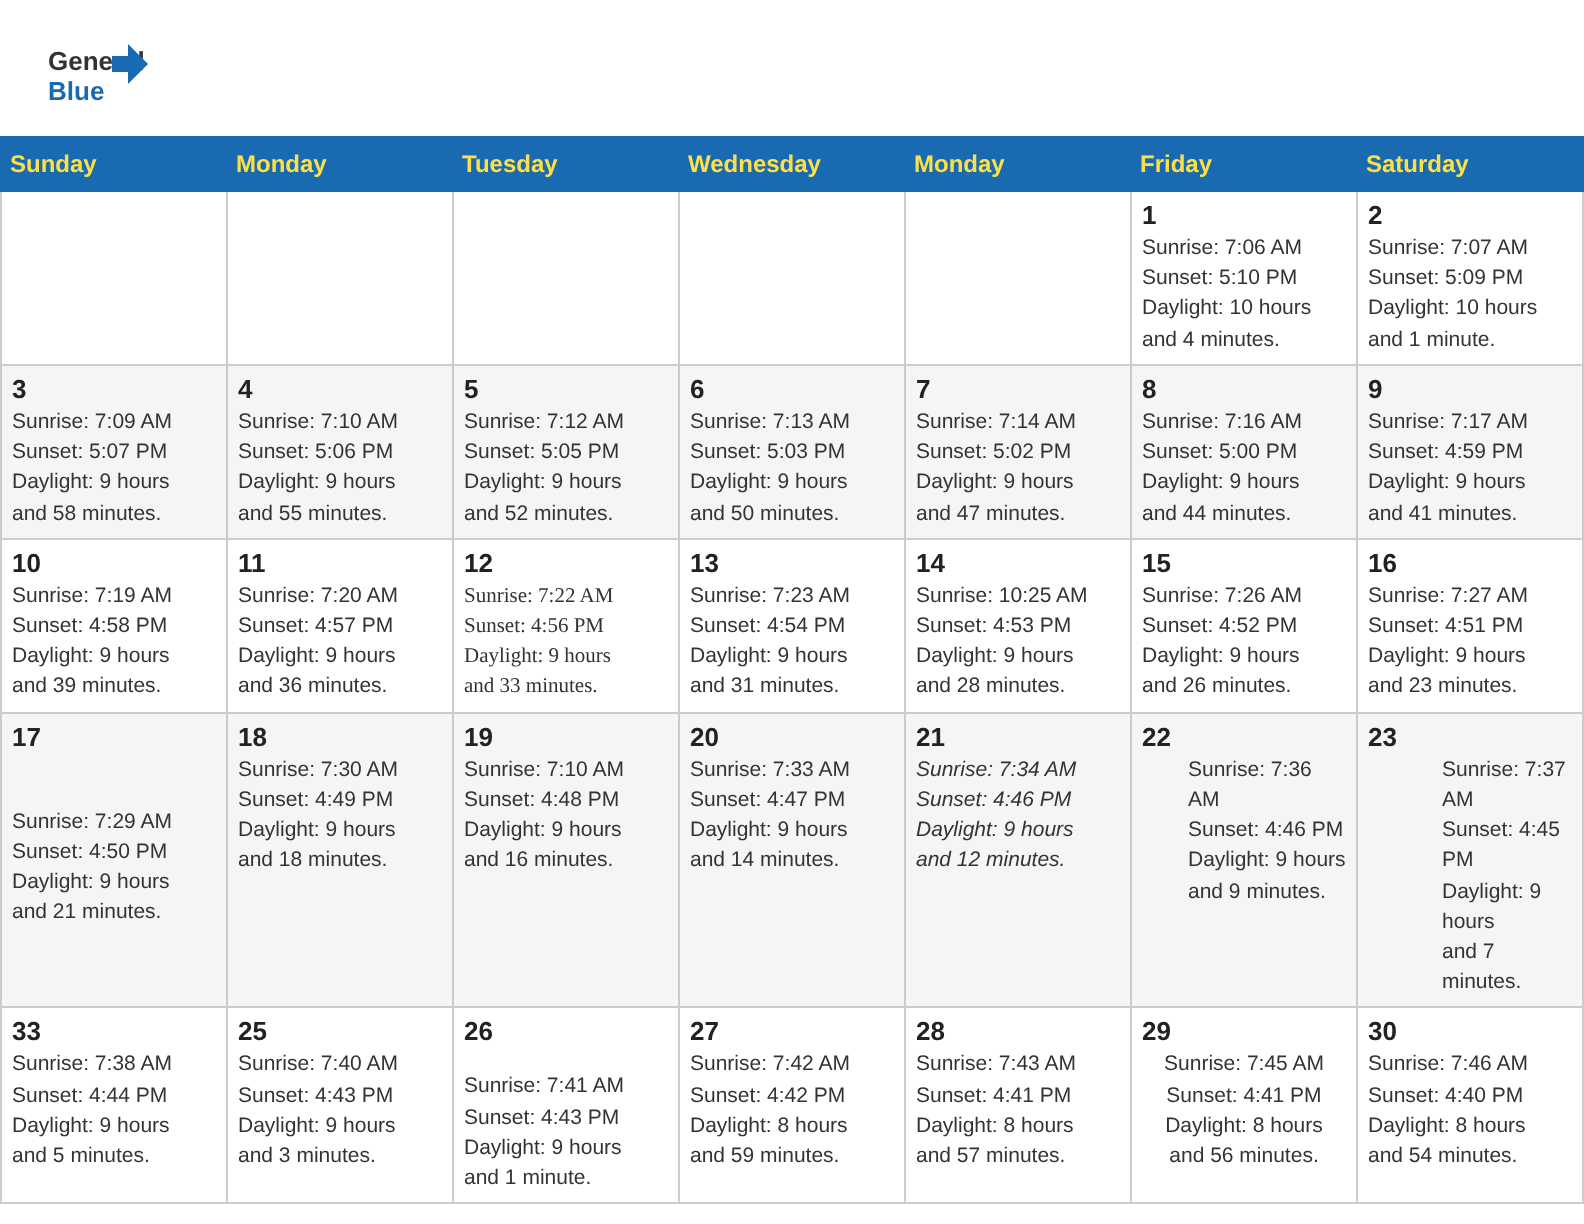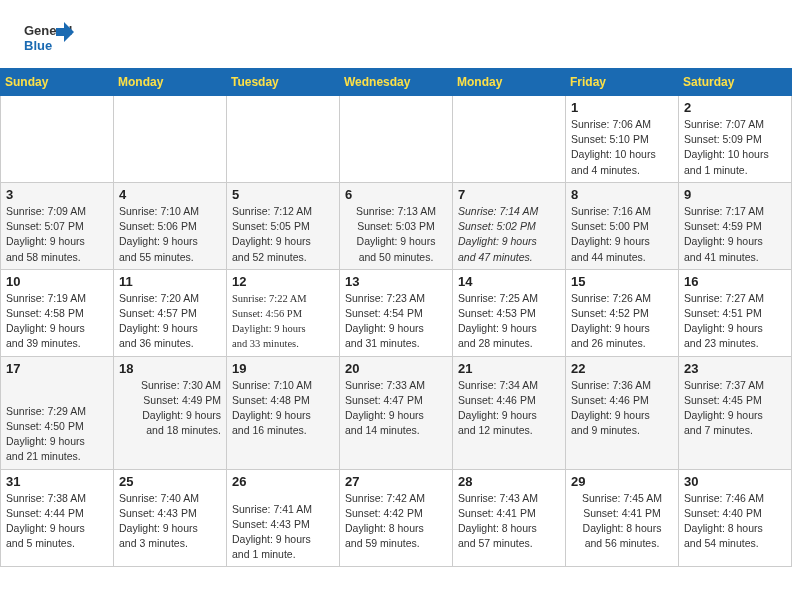--- a/index.html
+++ b/index.html
@@ -147,28 +147,28 @@
         </td>
         <td>
           <div class="day-num">5</div>
           <div class="day-info" style="white-space: pre-line;">Sunrise: 7:12 AM
 Sunset: 5:05 PM
 Daylight: 9 hours
 and 52 minutes.</div>
         </td>
         <td>
           <div class="day-num">6</div>
-          <div class="day-info" style="white-space: pre-line; text-align: center;">Sunrise: 7:13 AM
+          <div class="day-info" style="white-space: pre-line;">Sunrise: 7:13 AM
 Sunset: 5:03 PM
 Daylight: 9 hours
 and 50 minutes.</div>
         </td>
         <td>
           <div class="day-num">7</div>
-          <div class="day-info" style="white-space: pre-line; font-style: italic;">Sunrise: 7:14 AM
+          <div class="day-info" style="white-space: pre-line;">Sunrise: 7:14 AM
 Sunset: 5:02 PM
 Daylight: 9 hours
 and 47 minutes.</div>
         </td>
         <td>
           <div class="day-num">8</div>
           <div class="day-info" style="white-space: pre-line;">Sunrise: 7:16 AM
 Sunset: 5:00 PM
 Daylight: 9 hours
 and 44 minutes.</div>
@@ -205,21 +205,21 @@
         </td>
         <td>
           <div class="day-num">13</div>
           <div class="day-info" style="white-space: pre-line;">Sunrise: 7:23 AM
 Sunset: 4:54 PM
 Daylight: 9 hours
 and 31 minutes.</div>
         </td>
         <td>
           <div class="day-num">14</div>
-          <div class="day-info" style="white-space: pre-line;">Sunrise: 7:25 AM
+          <div class="day-info" style="white-space: pre-line;">Sunrise: 10:25 AM
 Sunset: 4:53 PM
 Daylight: 9 hours
 and 28 minutes.</div>
         </td>
         <td>
           <div class="day-num">15</div>
           <div class="day-info" style="white-space: pre-line;">Sunrise: 7:26 AM
 Sunset: 4:52 PM
 Daylight: 9 hours
 and 26 minutes.</div>
@@ -235,64 +235,64 @@
       <tr>
         <td>
           <div class="day-num">17</div>
           <div class="day-info" style="white-space: pre-line; margin-top: 28px;">Sunrise: 7:29 AM
 Sunset: 4:50 PM
 Daylight: 9 hours
 and 21 minutes.</div>
         </td>
         <td>
           <div class="day-num">18</div>
-          <div class="day-info" style="white-space: pre-line; text-align: right;">Sunrise: 7:30 AM
+          <div class="day-info" style="white-space: pre-line;">Sunrise: 7:30 AM
 Sunset: 4:49 PM
 Daylight: 9 hours
 and 18 minutes.</div>
         </td>
         <td>
           <div class="day-num">19</div>
           <div class="day-info" style="white-space: pre-line;">Sunrise: 7:10 AM
 Sunset: 4:48 PM
 Daylight: 9 hours
 and 16 minutes.</div>
         </td>
         <td>
           <div class="day-num">20</div>
           <div class="day-info" style="white-space: pre-line;">Sunrise: 7:33 AM
 Sunset: 4:47 PM
 Daylight: 9 hours
 and 14 minutes.</div>
         </td>
         <td>
           <div class="day-num">21</div>
-          <div class="day-info" style="white-space: pre-line;">Sunrise: 7:34 AM
+          <div class="day-info" style="white-space: pre-line; font-style: italic;">Sunrise: 7:34 AM
 Sunset: 4:46 PM
 Daylight: 9 hours
 and 12 minutes.</div>
         </td>
         <td>
           <div class="day-num">22</div>
-          <div class="day-info" style="white-space: pre-line;">Sunrise: 7:36 AM
+          <div class="day-info" style="white-space: pre-line; margin-left: 23px;">Sunrise: 7:36 AM
 Sunset: 4:46 PM
 Daylight: 9 hours
 and 9 minutes.</div>
         </td>
         <td>
           <div class="day-num">23</div>
-          <div class="day-info" style="white-space: pre-line;">Sunrise: 7:37 AM
+          <div class="day-info" style="white-space: pre-line; margin-left: 37px;">Sunrise: 7:37 AM
 Sunset: 4:45 PM
 Daylight: 9 hours
 and 7 minutes.</div>
         </td>
       </tr>
       <tr>
         <td>
-          <div class="day-num">31</div>
+          <div class="day-num">33</div>
           <div class="day-info" style="white-space: pre-line;">Sunrise: 7:38 AM
 Sunset: 4:44 PM
 Daylight: 9 hours
 and 5 minutes.</div>
         </td>
         <td>
           <div class="day-num">25</div>
           <div class="day-info" style="white-space: pre-line;">Sunrise: 7:40 AM
 Sunset: 4:43 PM
 Daylight: 9 hours

